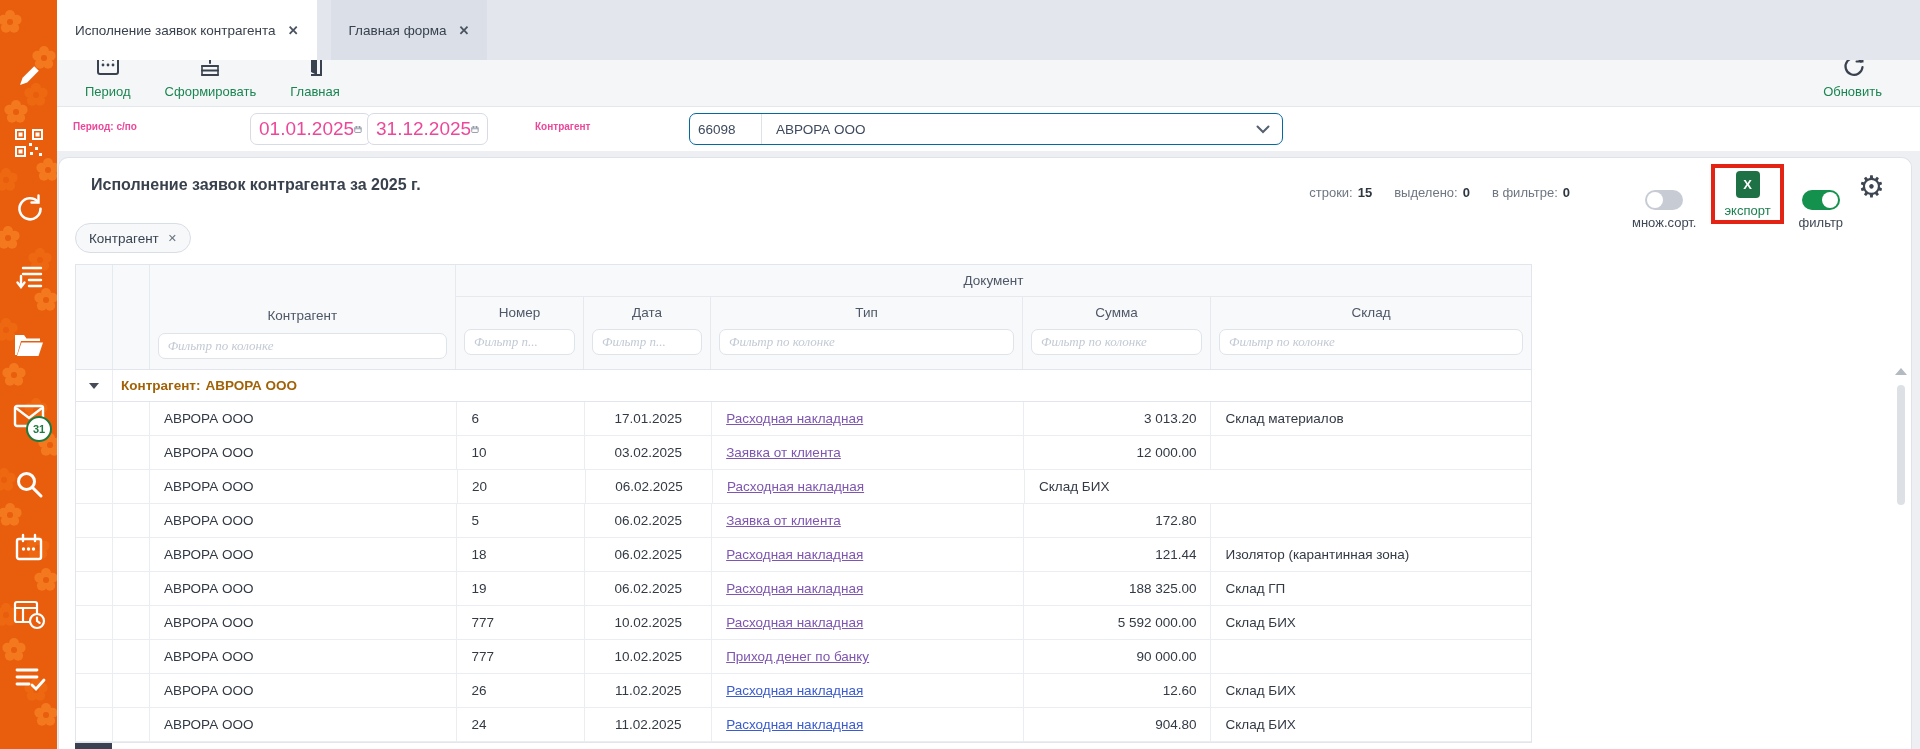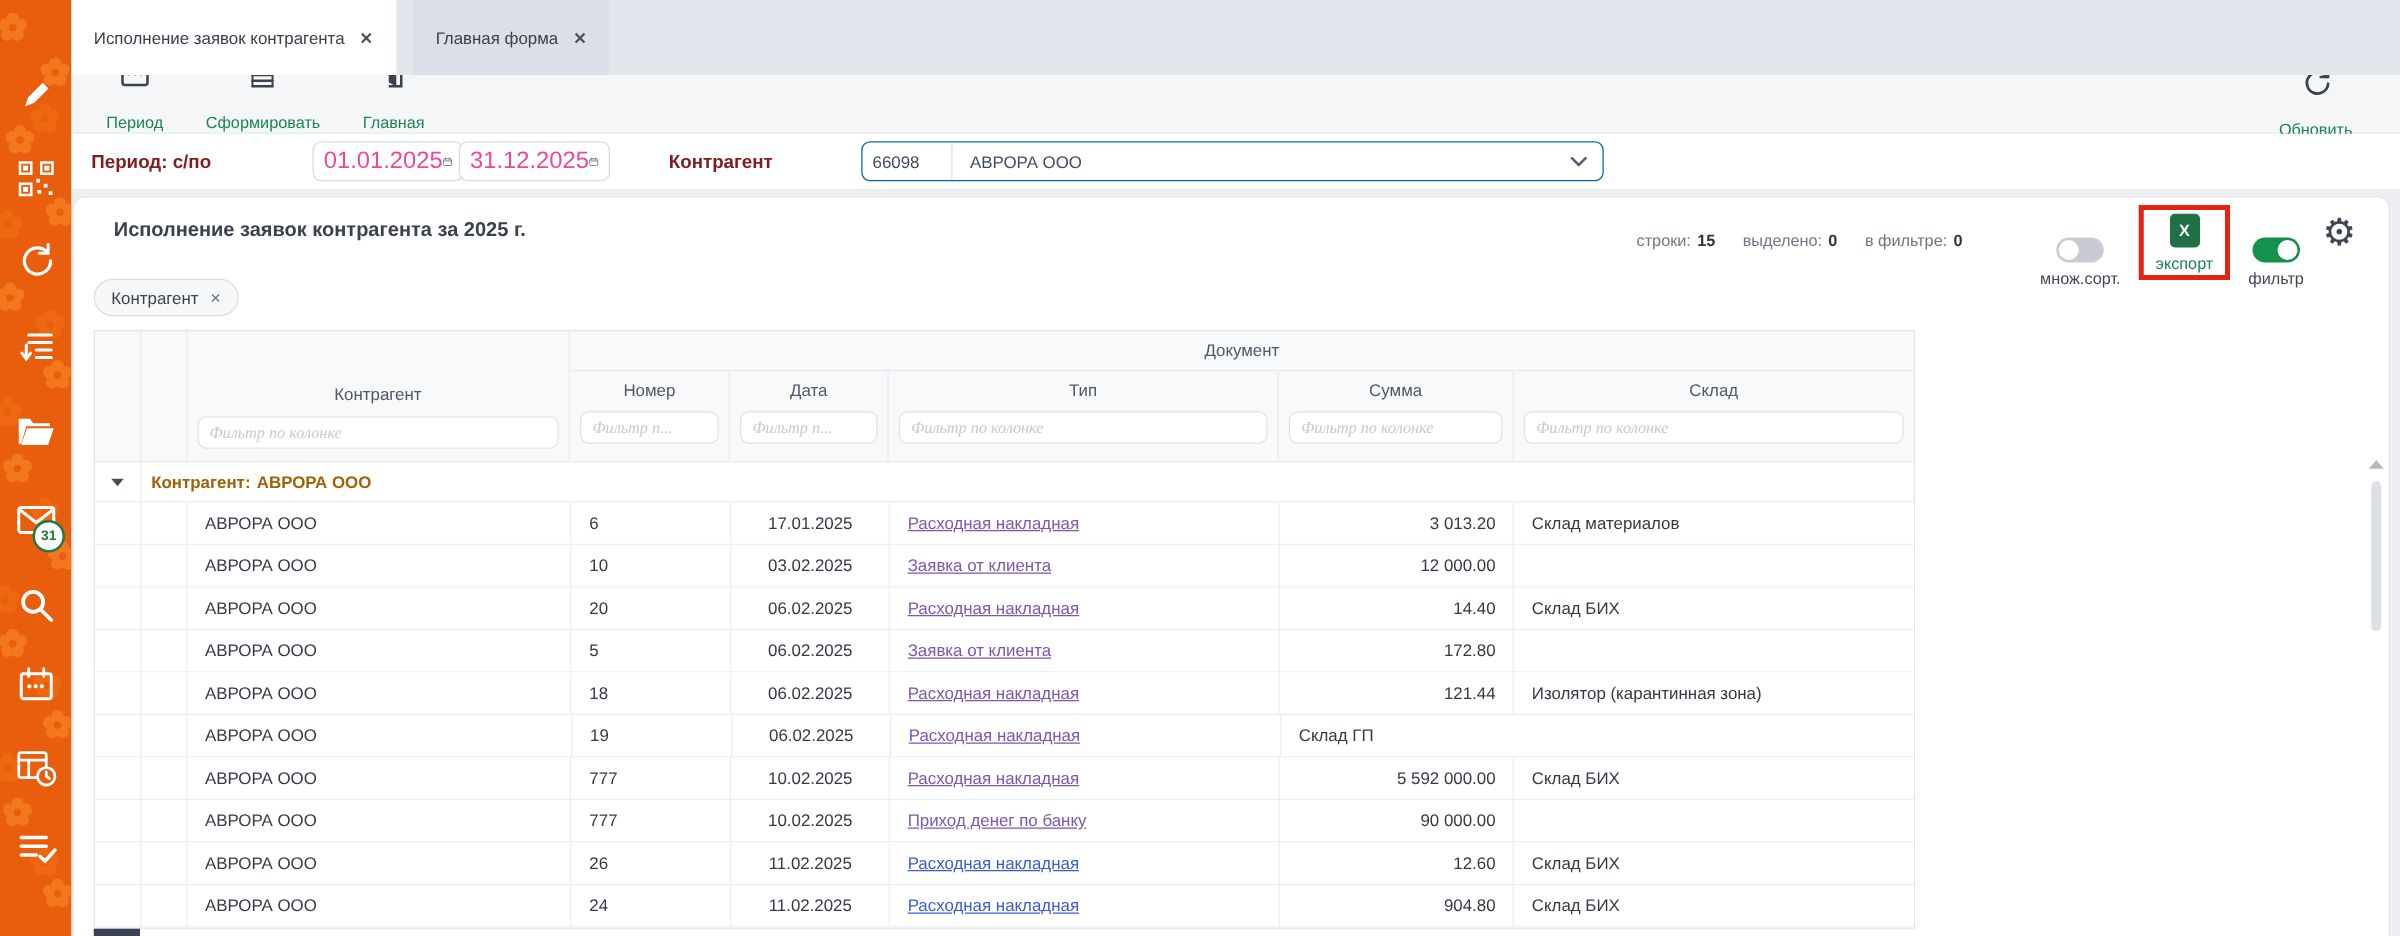--- a/index.html
+++ b/index.html
@@ -18,27 +18,27 @@
   
   .tabbar{position:absolute;left:57px;top:0;right:0;height:60px;background:#e3e7ed;display:flex;z-index:4}
   .tab{display:flex;align-items:center;gap:12px;padding:0 18px;font-size:13.5px;color:#39414d;cursor:pointer;white-space:nowrap}
   .tab.active{background:#ffffff}
   .tab.inactive{background:#dbe0e8;margin-left:14px}
   .tab .x{font-size:13px;font-weight:bold;color:#4a535f;cursor:pointer}
 
   
   .toolbar{position:absolute;left:57px;top:44px;right:0;height:62px;background:#f5f6f8;
            border-bottom:1px solid #e4e8ee;display:flex;align-items:center;padding-left:16px;gap:10px}
-  .tbtn{display:flex;flex-direction:column;align-items:center;gap:18px;padding:2px 12px;cursor:pointer}
+  .tbtn{display:flex;flex-direction:column;align-items:center;gap:6px;padding:2px 12px;cursor:pointer}
   .tbtn .lbl{font-size:13px;color:#1b8552}
   .refresh{position:absolute;right:26px;top:6px}
 
   
   .filterbar{position:absolute;left:57px;top:107px;right:0;height:44px;background:#ffffff}
-  .flabel{position:absolute;top:14px;font-size:15px;font-weight:bold;color:#7f1d1d}
+  .flabel{position:absolute;top:14px;font-size:10px;font-weight:bold;color:#ec4899}
   .datefield{position:absolute;top:6px;height:30px;width:103px;border:1px solid #d7dce4;border-radius:7px;background:#fff;
              display:flex;align-items:center;justify-content:space-between;padding:0 8px;cursor:text}
   .datefield .val{font-size:19px;color:#ec4899}
   .combofield{position:absolute;top:6px;height:30px;border:1px solid #0369a1;border-radius:7px;background:#fff;
               display:flex;align-items:center;cursor:pointer}
   .combofield .code{width:55px;padding:0 8px;font-size:13.5px;color:#3e4a5e;border-right:1px solid #dde2e9;height:100%;
               display:flex;align-items:center}
   .combofield .name{flex:1;padding:0 14px;font-size:13.5px;color:#3e4a5e}
   .combofield .chev{margin-right:12px}
 
@@ -412,21 +412,20 @@
 
         <div class="trow">
           <div class="td w0"></div>
           <div class="td w1"></div>
           <div class="td w2 pl">АВРОРА ООО</div>
           <div class="td w3 pl">20</div>
           <div class="td w4 center">06.02.2025</div>
           <div class="td w5 pl">
             <span class="doclink visited">Расходная накладная</span>
           </div>
-          <div class="td w6 right">14.40</div>
           <div class="td w7 pl">Склад БИХ</div>
         </div>
 
         <div class="trow">
           <div class="td w0"></div>
           <div class="td w1"></div>
           <div class="td w2 pl">АВРОРА ООО</div>
           <div class="td w3 pl">5</div>
           <div class="td w4 center">06.02.2025</div>
           <div class="td w5 pl">
@@ -451,20 +450,21 @@
 
         <div class="trow">
           <div class="td w0"></div>
           <div class="td w1"></div>
           <div class="td w2 pl">АВРОРА ООО</div>
           <div class="td w3 pl">19</div>
           <div class="td w4 center">06.02.2025</div>
           <div class="td w5 pl">
             <span class="doclink visited">Расходная накладная</span>
           </div>
+          <div class="td w6 right">188 325.00</div>
           <div class="td w7 pl">Склад ГП</div>
         </div>
 
         <div class="trow">
           <div class="td w0"></div>
           <div class="td w1"></div>
           <div class="td w2 pl">АВРОРА ООО</div>
           <div class="td w3 pl">777</div>
           <div class="td w4 center">10.02.2025</div>
           <div class="td w5 pl">

